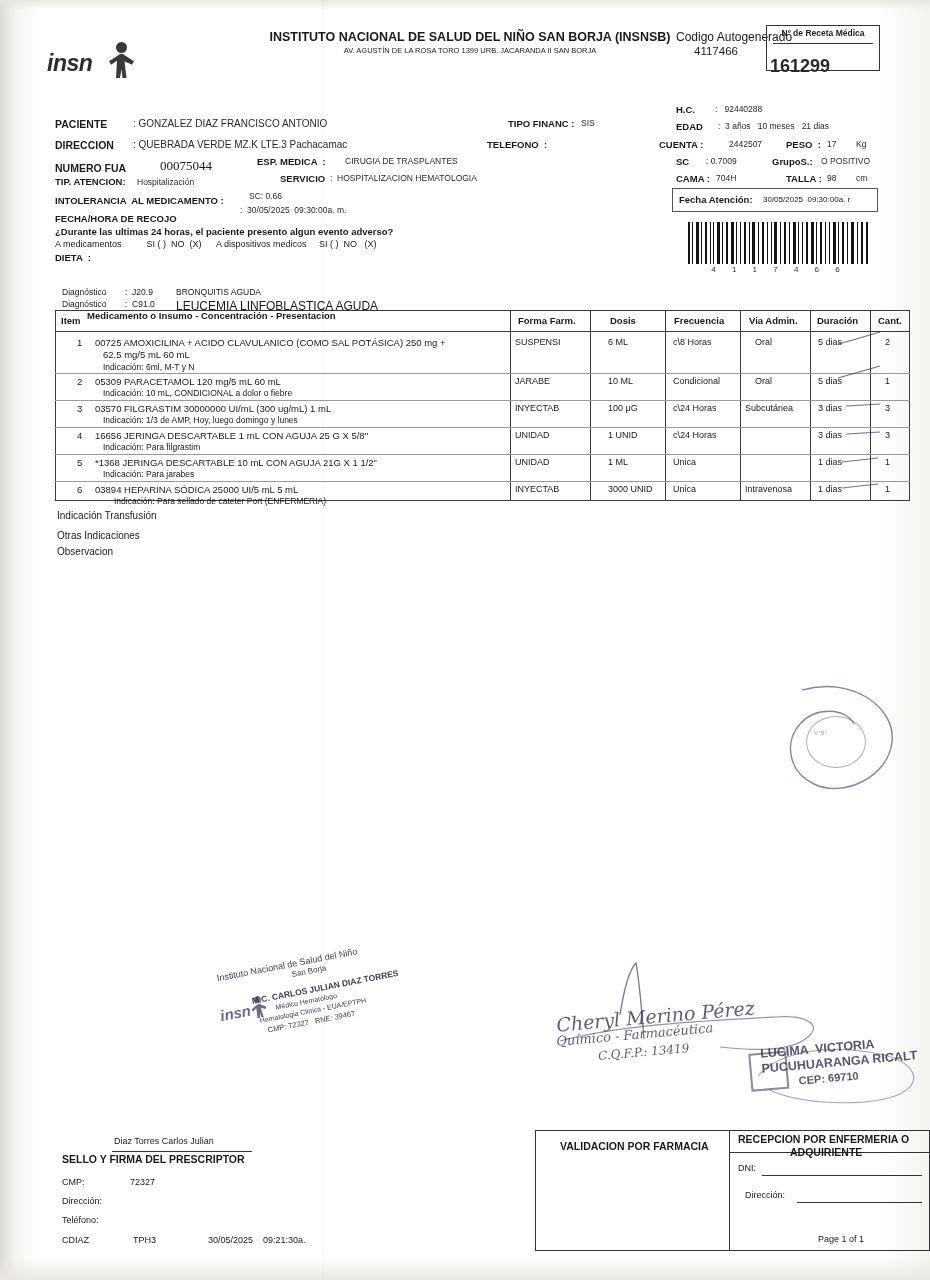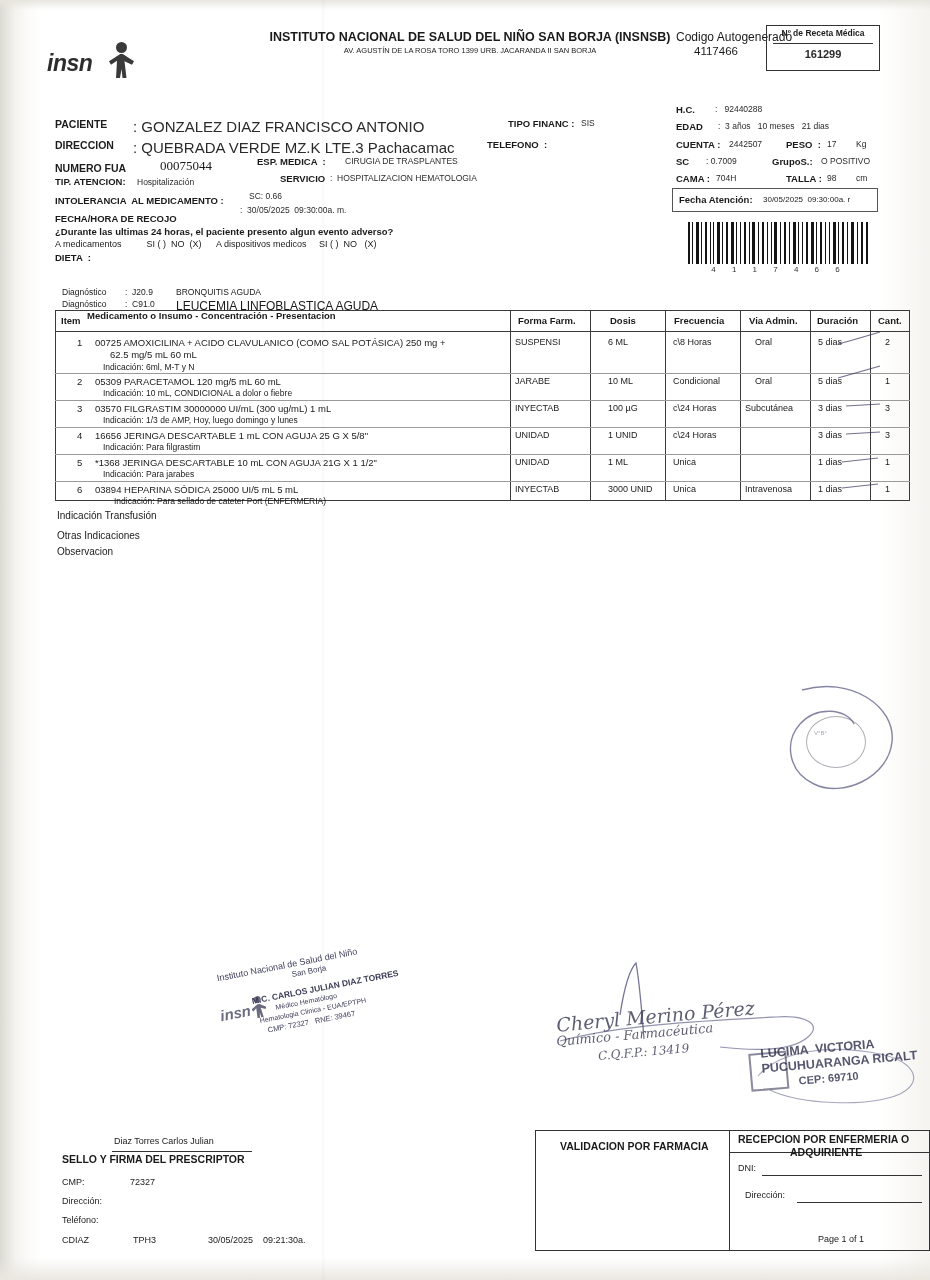--- a/index.html
+++ b/index.html
@@ -81,26 +81,26 @@
 
   .cod-label { left: 676px; top: 30px; font-size: 12px; }
   .cod-val   { left: 694px; top: 45px; font-size: 11.5px; }
 
   .receta-box {
     position: absolute; left: 766px; top: 25px; width: 112px; height: 44px;
     border: 1px solid #333;
   }
   .receta-box .lbl { position: absolute; left: 3px; top: 2px; width: 106px; text-align: center; font-size: 8.5px; }
   .receta-box .sep { position: absolute; left: 6px; top: 17px; width: 100px; height: 1px; background: #333; }
-  .receta-box .val { position: absolute; left: 3px; top: 22px; width: 106px; text-align: center; font-size: 11px; font-weight: bold; }
+  .receta-box .val { position: absolute; left: 3px; top: 30px; width: 106px; text-align: left; font-size: 18px; font-weight: bold; }
 
   
   .lbl  { font-size: 10.5px; font-weight: bold; color: #1c1c1c; }
   .lbl-sm { font-size: 9.5px; font-weight: bold; }
-  .val  { font-size: 15px; color: #2a2a2a; }
+  .val  { font-size: 10px; color: #2a2a2a; }
   .val-sm { font-size: 8.5px; color: #2a2a2a; }
 
   
   .fecha-box {
     position: absolute; left: 672px; top: 188px; width: 204px; height: 22px;
     border: 1px solid #555;
   }
 
   
   .barcode {
@@ -204,21 +204,21 @@
 
   <div class="t lbl-sm" style="left:280px; top:173px;">SERVICIO</div>
   <div class="t val-sm" style="left:330px; top:173px;">:  HOSPITALIZACION HEMATOLOGIA</div>
 
   <div class="t lbl-sm" style="left:676px; top:104px;">H.C.</div>
   <div class="t val-sm" style="left:715px; top:104px;">:   92440288</div>
 
   <div class="t lbl-sm" style="left:676px; top:121px;">EDAD</div>
   <div class="t val-sm" style="left:718px; top:121px;">:  3 años   10 meses   21 dias</div>
 
-  <div class="t lbl-sm" style="left:676px; top:139px;">CUENTA :</div>
+  <div class="t lbl-sm" style="left:659px; top:139px;">CUENTA :</div>
   <div class="t val-sm" style="left:729px; top:139px;">2442507</div>
   <div class="t lbl-sm" style="left:786px; top:139px;">PESO  :</div>
   <div class="t val-sm" style="left:827px; top:139px;">17</div>
   <div class="t val-sm" style="left:856px; top:139px;">Kg</div>
 
   <div class="t lbl-sm" style="left:676px; top:156px;">SC</div>
   <div class="t val-sm" style="left:706px; top:156px;">: 0.7009</div>
   <div class="t lbl-sm" style="left:772px; top:156px;">GrupoS.:</div>
   <div class="t val-sm" style="left:821px; top:156px;">O POSITIVO</div>
 
@@ -302,21 +302,21 @@
     <div class="hdrcell" style="left:32px; top:0;">Medicamento o Insumo - Concentración - Presentacion</div>
     <div class="hdrcell" style="left:463px; top:5px;">Forma Farm.</div>
     <div class="hdrcell" style="left:555px; top:5px;">Dosis</div>
     <div class="hdrcell" style="left:619px; top:5px;">Frecuencia</div>
     <div class="hdrcell" style="left:694px; top:5px;">Via Admin.</div>
     <div class="hdrcell" style="left:762px; top:5px;">Duración</div>
     <div class="hdrcell" style="left:823px; top:5px;">Cant.</div>
 
     <div class="med-item" style="left:22px; top:27px;">1</div>
     <div class="med-item" style="left:40px; top:27px;">00725  AMOXICILINA + ACIDO CLAVULANICO (COMO SAL POTÁSICA) 250 mg +</div>
-    <div class="med-item" style="left:48px; top:39px;margin-left:7px;">62.5 mg/5 mL 60 mL</div>
+    <div class="med-item" style="left:48px; top:39px;">62.5 mg/5 mL 60 mL</div>
     <div class="med-ind" style="left:48px; top:52px;">Indicación: 6ml, M-T y N</div>
     <div class="cell" style="left:460px; top:27px;">SUSPENSI</div>
     <div class="cell" style="left:553px; top:27px;">6 ML</div>
     <div class="cell" style="left:618px; top:27px;">c\8 Horas</div>
     <div class="cell" style="left:700px; top:27px;">Oral</div>
     <div class="cell" style="left:763px; top:27px;">5  dias</div>
     <div class="cell" style="left:830px; top:27px;">2</div>
     <div class="rowline" style="top:63px;"></div>
 
     <div class="med-item" style="left:22px; top:66px;">2</div>

